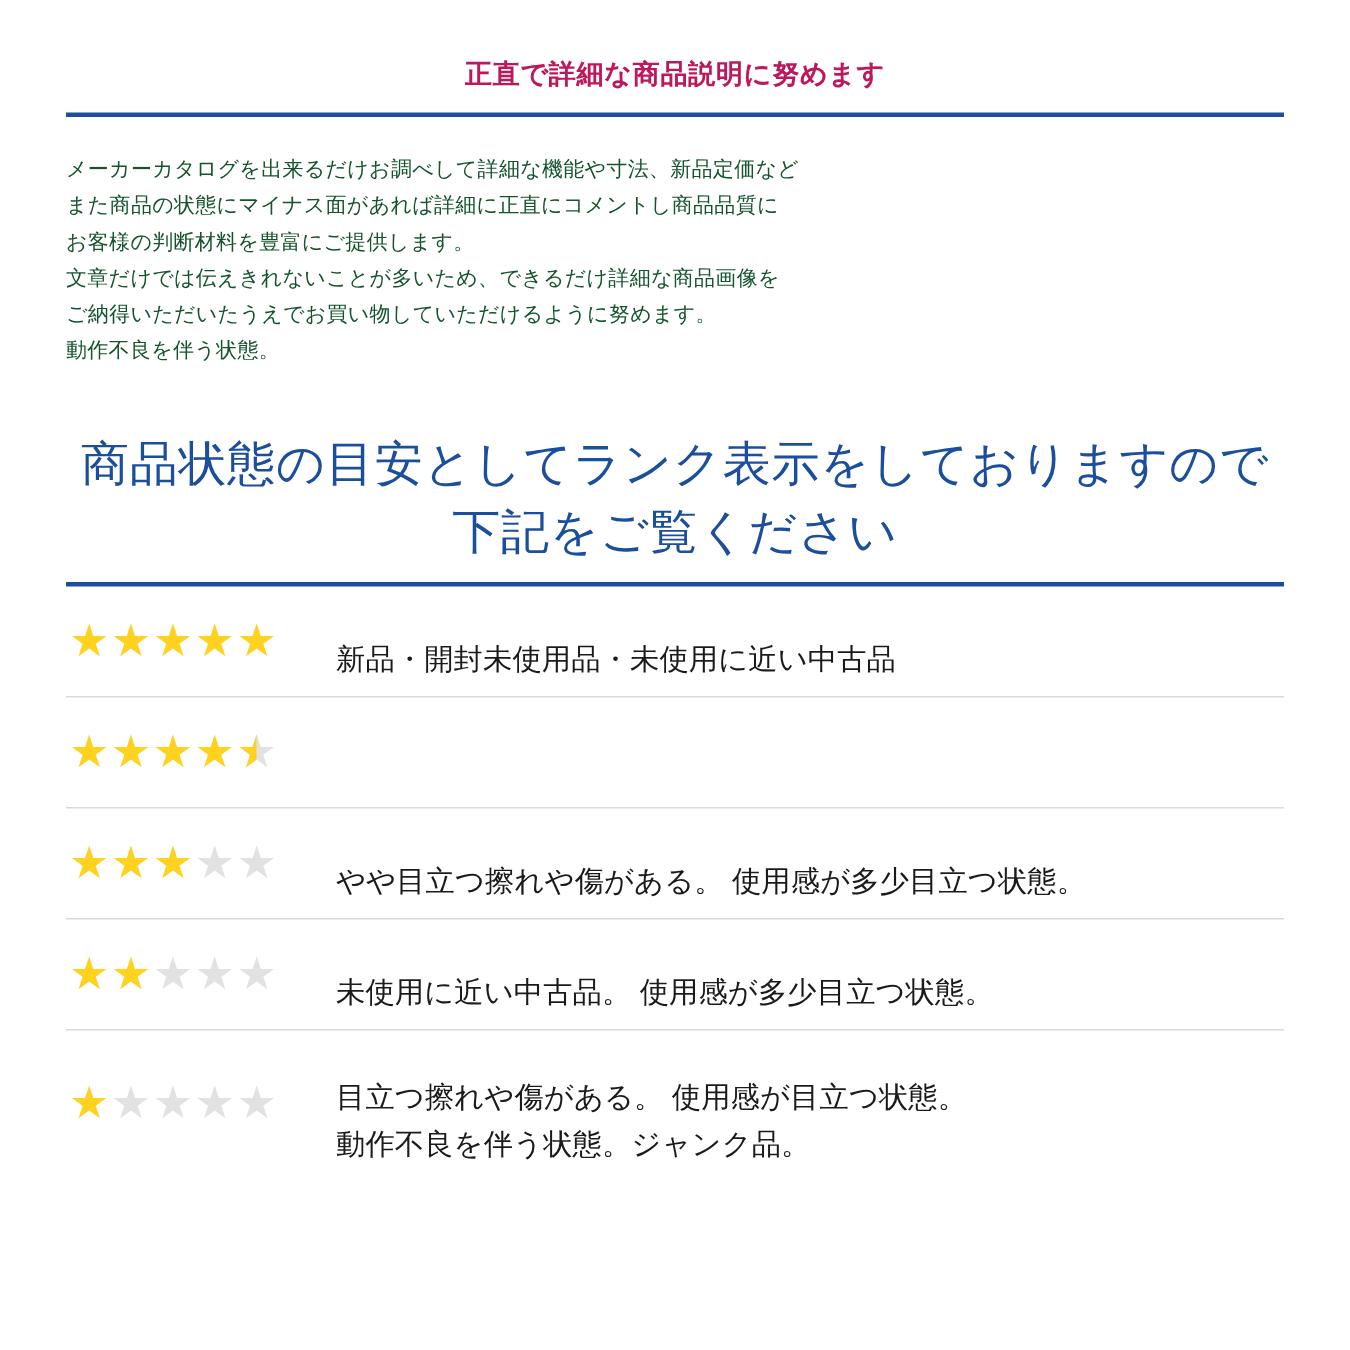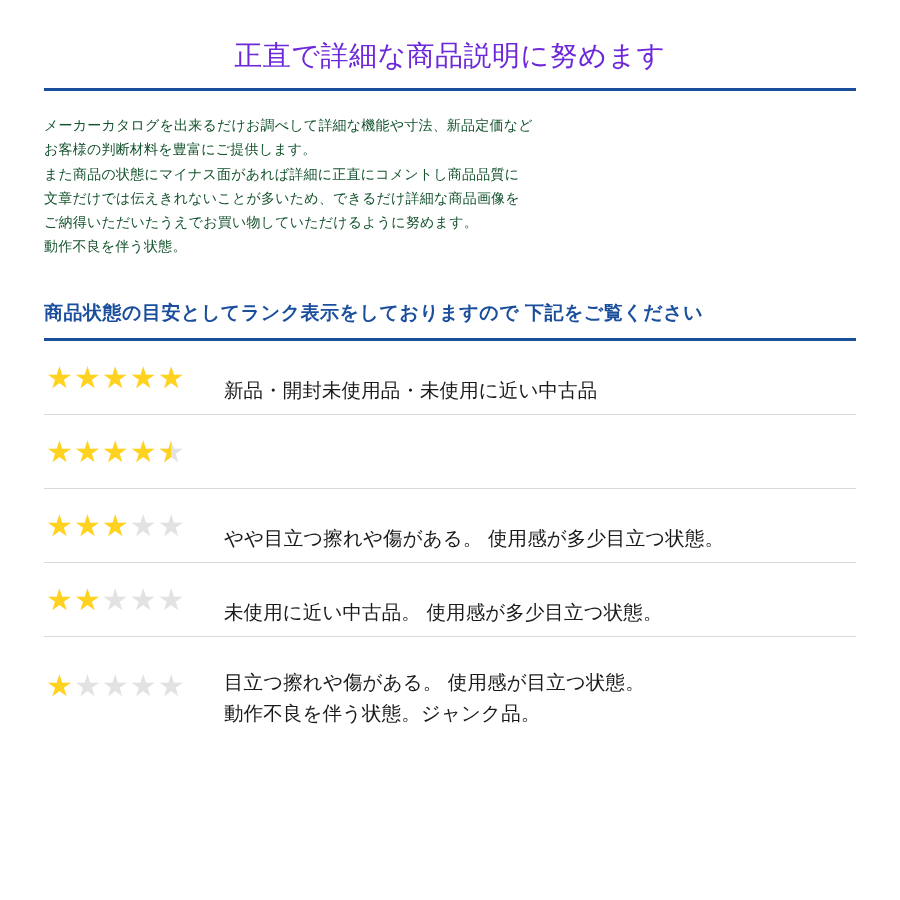--- a/index.html
+++ b/index.html
@@ -18,23 +18,23 @@
     position: relative;
     width: 900px;
     height: 900px;
     box-sizing: border-box;
     padding: 30px 44px 0 44px;
   }
 
   
   .heading-1 {
     text-align: center;
-    color: #6d28d9;
-    font-size: 28px;
-    font-weight: normal;
+    color: #be185d;
+    font-size: 18px;
+    font-weight: bold;
     letter-spacing: 0.5px;
     line-height: 1.3;
     margin: 8px 0 14px 0;
   }
   .rule {
     height: 3px;
     background: #1b4f9c;
     width: 100%;
     margin: 0 0 22px 0;
   }
@@ -49,24 +49,24 @@
   }
   .body-block p {
     margin: 0;
   }
 
   
   .heading-2-wrap {
     margin-top: 42px;
   }
   .heading-2 {
-    text-align: left;
+    text-align: center;
     color: #1b4f9c;
-    font-size: 19px;
-    font-weight: bold;
+    font-size: 32px;
+    font-weight: normal;
     line-height: 1.4;
     letter-spacing: 0.5px;
     margin: 0 0 12px 0;
   }
   .rule-2 {
     height: 3px;
     background: #1b4f9c;
     width: 100%;
     margin-bottom: 0;
   }
@@ -131,22 +131,22 @@
 </head>
 <body>
 
 <div class="page">
 
   <h1 class="heading-1">正直で詳細な商品説明に努めます</h1>
   <div class="rule"></div>
 
   <div class="body-block">
     <p>メーカーカタログを出来るだけお調べして詳細な機能や寸法、新品定価など</p>
+    <p>また商品の状態にマイナス面があれば詳細に正直にコメントし商品品質に</p>
     <p>お客様の判断材料を豊富にご提供します。</p>
-    <p>また商品の状態にマイナス面があれば詳細に正直にコメントし商品品質に</p>
     <p>文章だけでは伝えきれないことが多いため、できるだけ詳細な商品画像を</p>
     <p>ご納得いただいたうえでお買い物していただけるように努めます。</p>
     <p>動作不良を伴う状態。</p>
   </div>
 
   <div class="heading-2-wrap">
     <h2 class="heading-2">
       <span class="line">商品状態の目安としてランク表示をしておりますので</span>
       <span class="line">下記をご覧ください</span>
     </h2>

